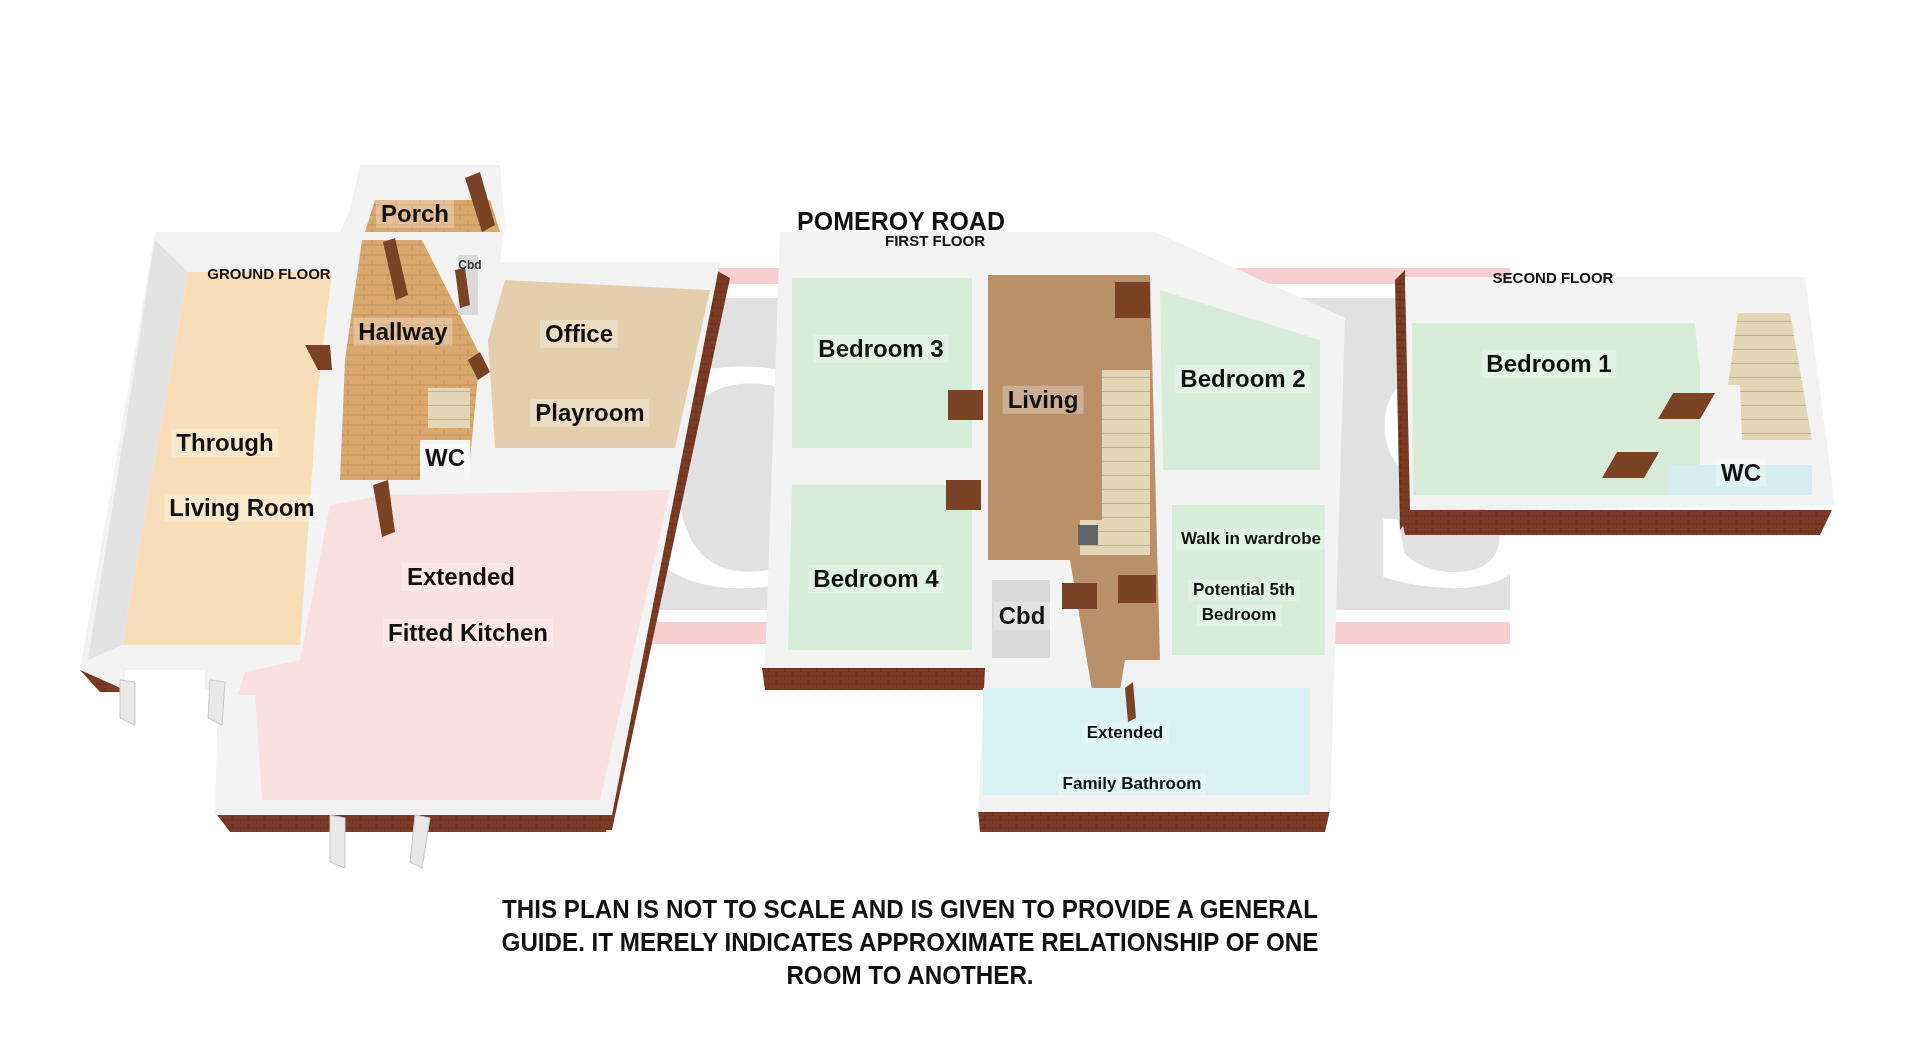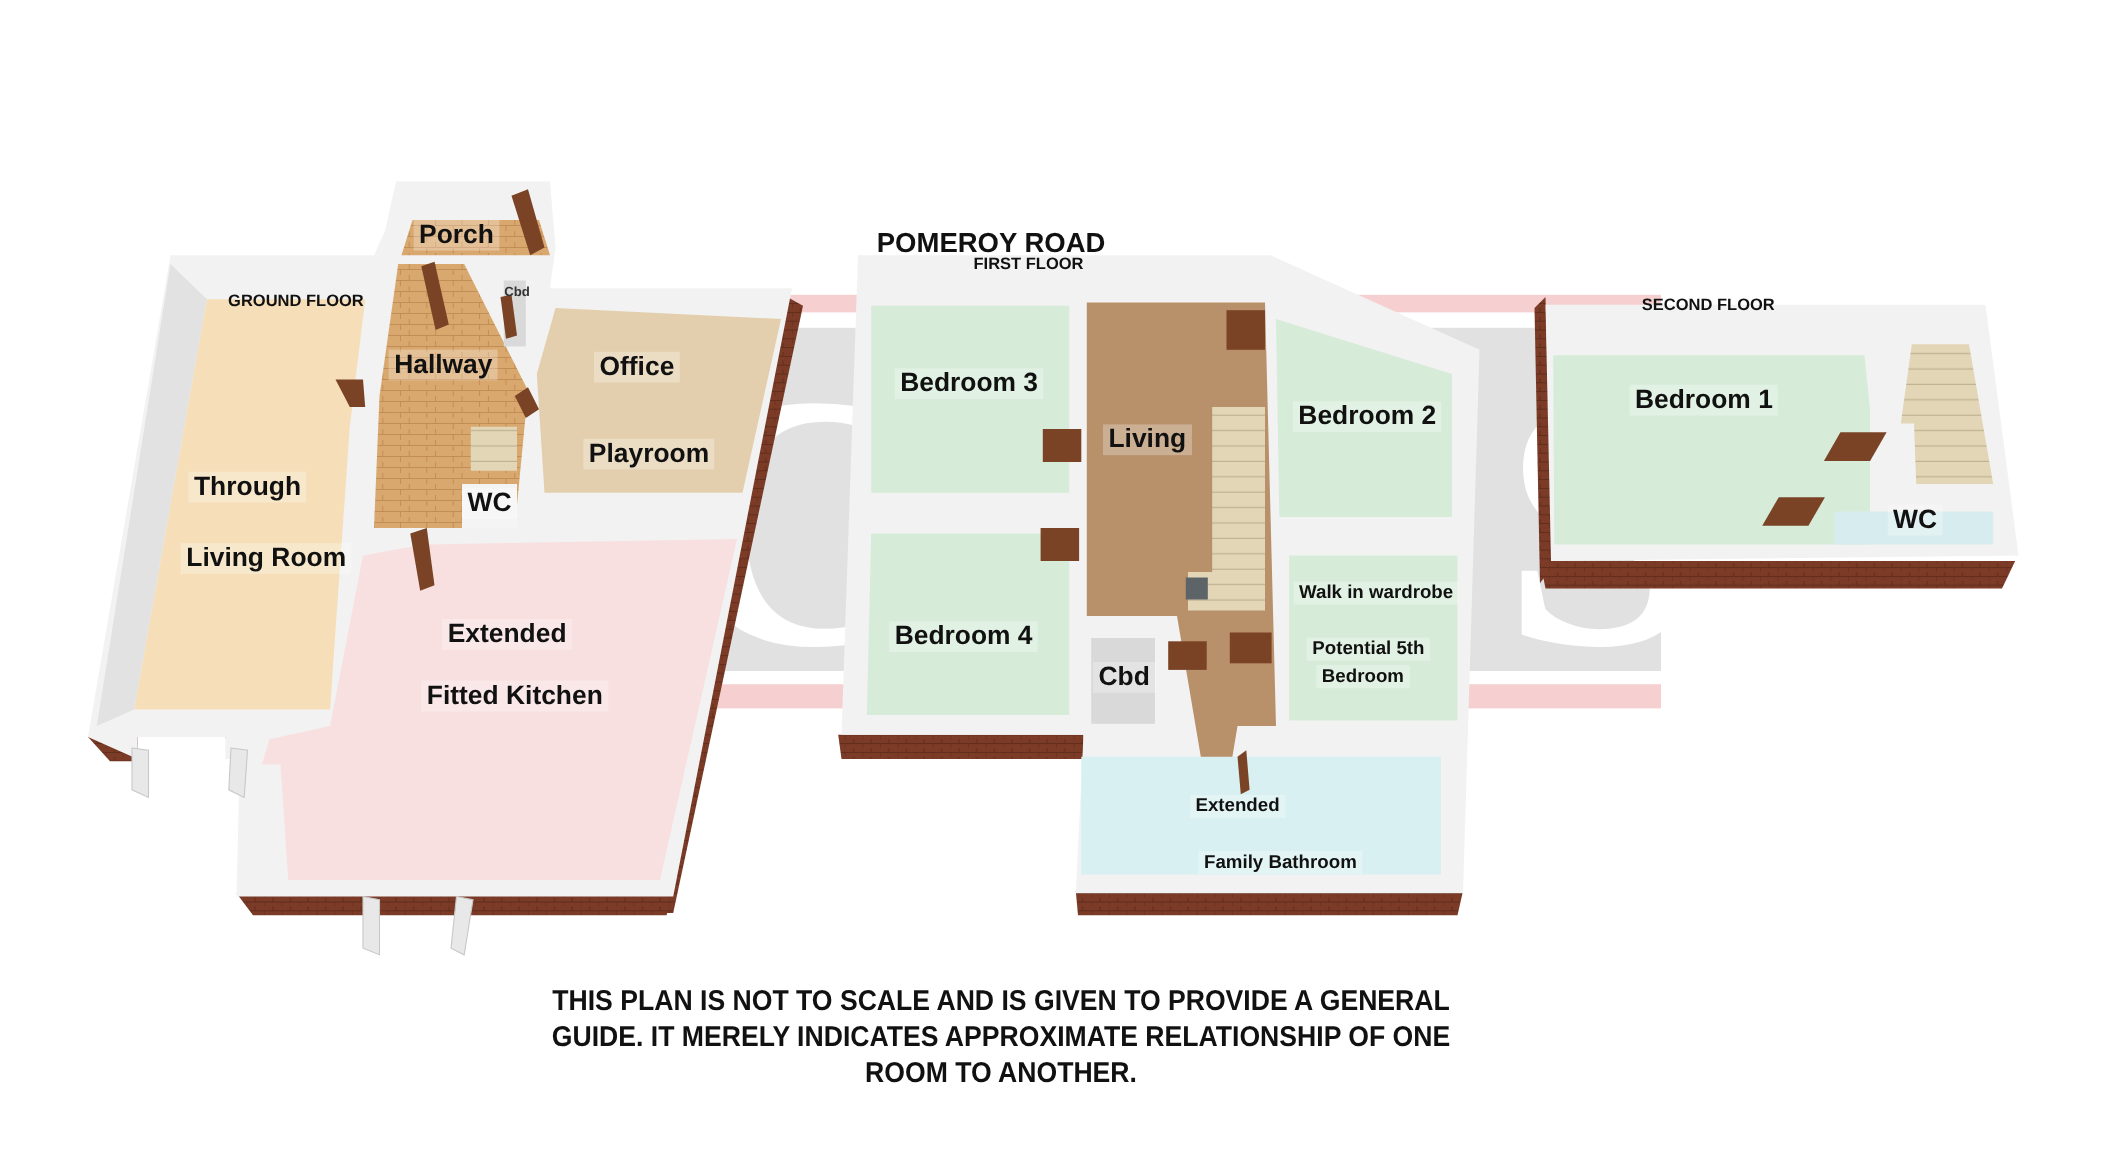--- a/index.html
+++ b/index.html
@@ -137,21 +137,21 @@
 <div class="lbl floor-tag" style="left:897px; top:241px;margin-left:38px;">FIRST FLOOR</div>
 <div class="lbl room-md" style="left:881px; top:349px;">Bedroom 3</div>
 <div class="lbl room-md" style="left:1043px; top:400px;">Living</div>
 <div class="lbl room-md" style="left:1243px; top:379px;">Bedroom 2</div>
 <div class="lbl room-md" style="left:876px; top:579px;">Bedroom 4</div>
 <div class="lbl room-md" style="left:1022px; top:616px;">Cbd</div>
 <div class="lbl room-sm" style="left:1251px; top:539px;">Walk in wardrobe</div>
 <div class="lbl room-sm" style="left:1244px; top:590px;">Potential 5th</div>
 <div class="lbl room-sm" style="left:1239px; top:615px;text-align:center;">Bedroom</div>
 <div class="lbl room-sm" style="left:1125px; top:733px;">Extended</div>
-<div class="lbl room-sm" style="left:1132px; top:784px;margin-left:32px;">Family Bathroom</div>
+<div class="lbl room-sm" style="left:1132px; top:784px;">Family Bathroom</div>
 
 <div class="lbl floor-tag" style="left:1553px; top:278px;">SECOND FLOOR</div>
 <div class="lbl room-md" style="left:1549px; top:364px;">Bedroom 1</div>
 <div class="lbl room-md" style="left:1741px; top:473px;">WC</div>
 
 <div class="disclaimer">
   <span>THIS PLAN IS NOT TO SCALE AND IS GIVEN TO PROVIDE A GENERAL</span>
   <span>GUIDE. IT MERELY INDICATES APPROXIMATE RELATIONSHIP OF ONE</span>
   <span>ROOM TO ANOTHER.</span>
 </div>

